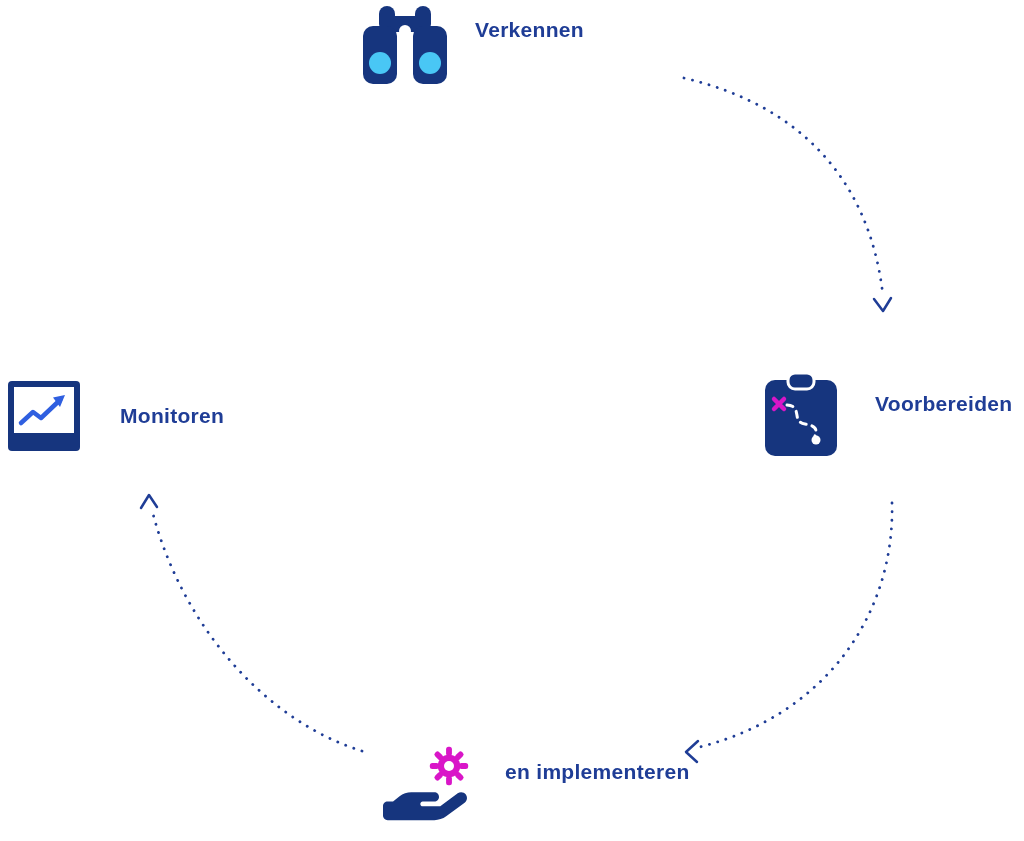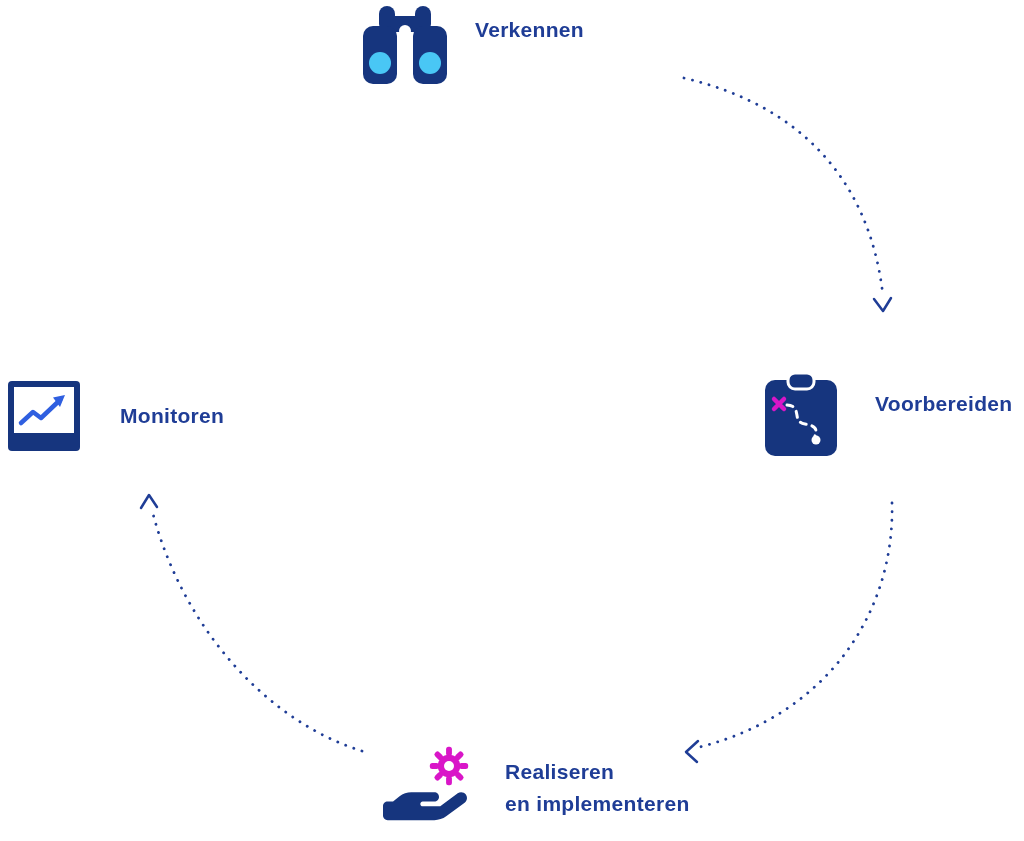--- a/index.html
+++ b/index.html
@@ -140,21 +140,20 @@
           <circle cx="24" cy="24" r="6" fill="#ffffff"></circle>
         </svg>
       </span>
       <span class="hand-part">
         <svg width="84" height="31" viewBox="0 310 576 202">
           <path fill="#16357E" d="M559.7 392.2c17.8-13.1 21.6-38.1 8.5-55.9s-38.1-21.6-55.9-8.5L392.6 416H272c-8.8 0-16-7.2-16-16s7.2-16 16-16h16 64c17.7 0 32-14.3 32-32s-14.3-32-32-32H288 272 193.7c-29.1 0-57.3 9.9-80 28L68.8 384H32c-17.7 0-32 14.3-32 32v64c0 17.7 14.3 32 32 32H192 352.5c29 0 57.3-9.3 80.7-26.5l126.6-93.3z"></path>
         </svg>
       </span>
     </span>
     <div class="label">
-      <div>Realiseren</div>
       <div>en implementeren</div>
     </div>
   </div>
 
   <div class="stage stage-monitoren">
     <span class="icon">
       <svg width="72" height="70" viewBox="0 0 72 70">
         <rect x="0" y="0" width="72" height="70" rx="4" fill="#16357E"></rect>
         <rect x="6" y="6" width="60" height="46" fill="#ffffff"></rect>
         <polyline points="13,42 25,31 33,37 52,19" fill="none" stroke="#2F5FE0" stroke-width="4.5" stroke-linecap="round" stroke-linejoin="round"></polyline>

